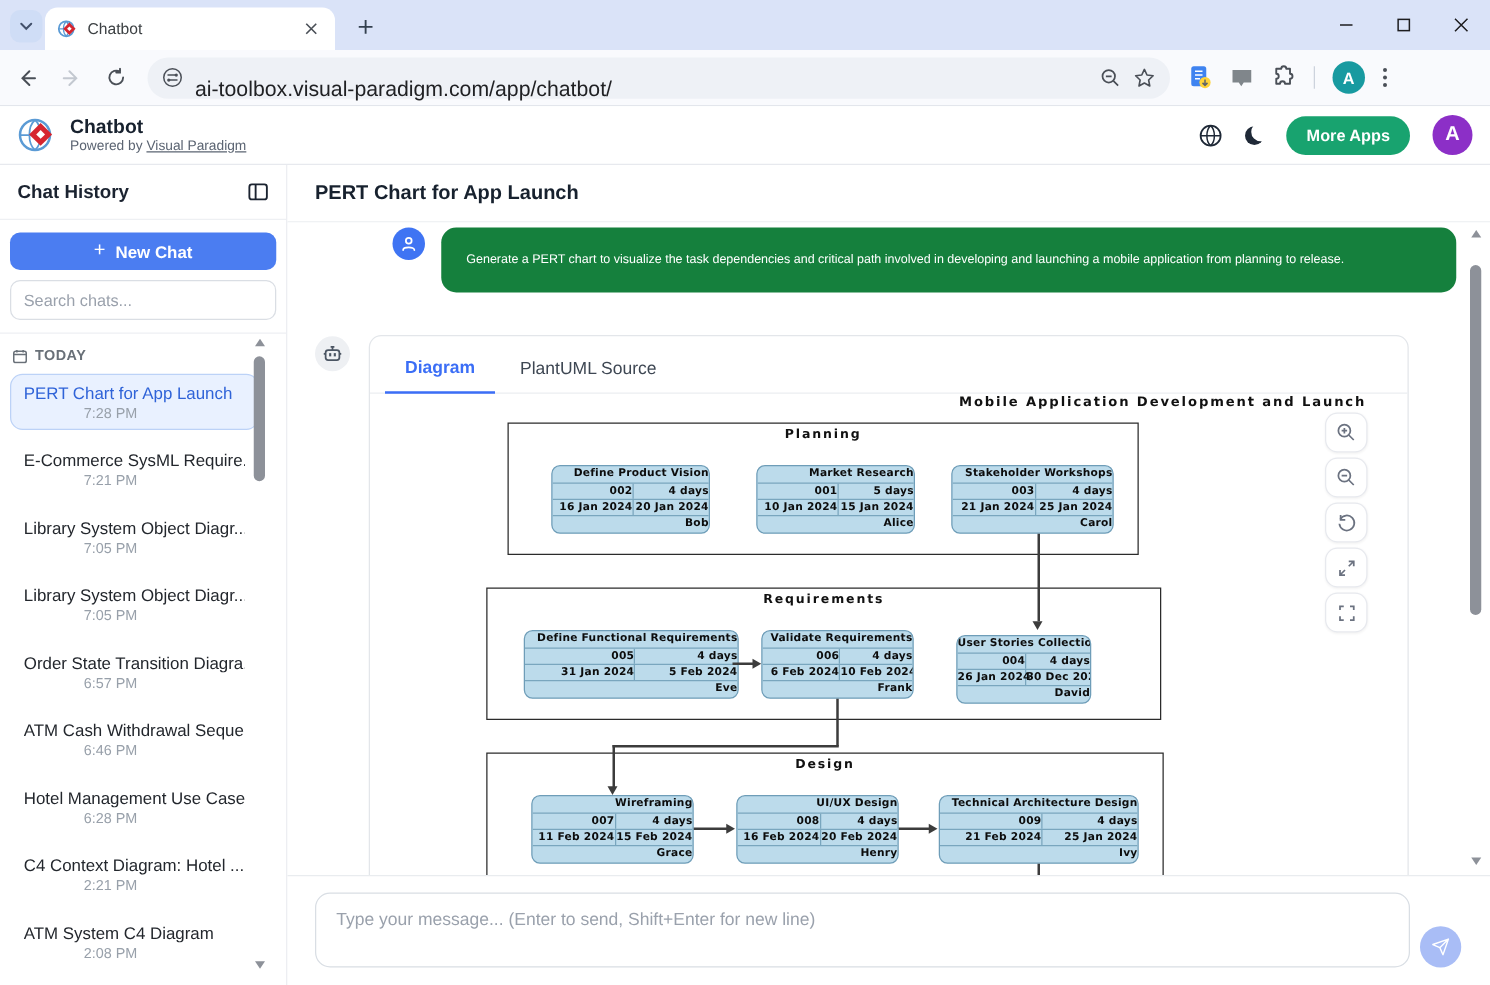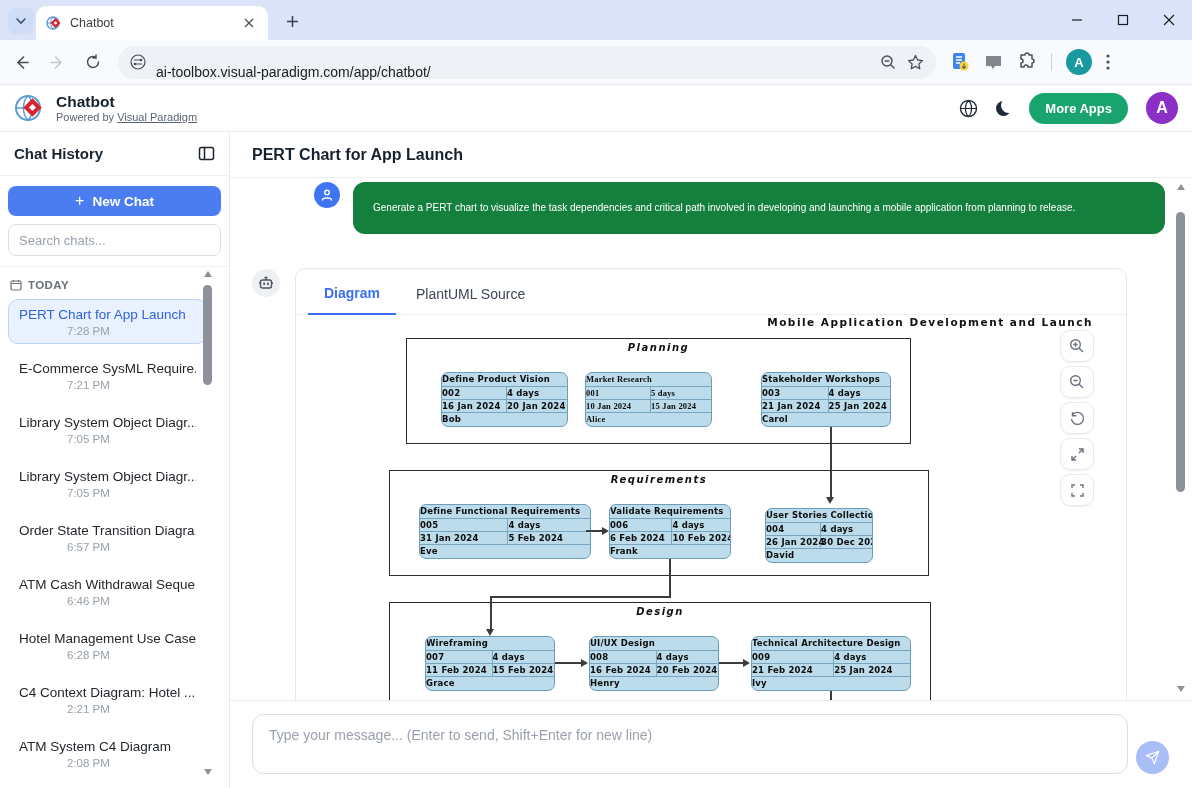--- a/index.html
+++ b/index.html
@@ -13,21 +13,21 @@
   .tab { position:absolute; left:36px; top:6px; width:232px; height:34px; background:#fff; border-radius:10px 10px 0 0; display:flex; align-items:center; padding:0 10px; gap:8px; }
   .tab-title { font-size:12.5px; color:#3c4043; flex:1; }
   .tab-close { width:18px; height:18px; border-radius:50%; display:flex; align-items:center; justify-content:center; }
   .newtab-btn { position:absolute; left:280px; top:9px; width:24px; height:24px; border-radius:50%; display:flex; align-items:center; justify-content:center; }
   .win-controls { position:absolute; right:0; top:0; height:40px; display:flex; }
   .win-btn { width:46px; height:40px; display:flex; align-items:center; justify-content:center; }
 
   .toolbar { position:absolute; left:0; top:40px; width:1192px; height:45px; background:#f9fafd; border-bottom:1px solid #e3e6ec; display:flex; align-items:center; }
   .nav-ico { width:30px; height:30px; border-radius:50%; display:flex; align-items:center; justify-content:center; margin-left:6px; }
   .omnibox { margin-left:10px; width:818px; height:33px; background:#eef1f6; border-radius:17px; display:flex; align-items:center; padding:0 12px; gap:10px; }
-  .omni-url { flex:1; font-size:14px; color:#202124;margin-top:20px; }
+  .omni-url { flex:1; font-size:17px; color:#202124;margin-top:20px; }
   .ext-area { display:flex; align-items:center; gap:14px; margin-left:14px; }
   .vsep { width:1px; height:18px; background:#cdd3dd; }
   .chrome-avatar { width:26px; height:26px; border-radius:50%; background:#189aa0; color:#fff; font-size:13px; font-weight:bold; display:flex; align-items:center; justify-content:center; }
 
   
   .appheader { position:absolute; left:0; top:85px; width:1192px; height:47px; background:#fff; border-bottom:1px solid #e7e9ee; display:flex; align-items:center; padding:0 14px; }
   .app-title { font-size:15.5px; font-weight:bold; color:#17212e; line-height:1.15; }
   .powered { font-size:11px; color:#5b6472; }
   .powered a { color:#5b6472; }
   .hdr-right { margin-left:auto; display:flex; align-items:center; gap:18px; }
@@ -70,23 +70,23 @@
   .bot-avatar { position:absolute; left:22px; top:91px; width:28px; height:28px; border-radius:50%; background:#eef0f3; display:flex; align-items:center; justify-content:center; }
   .card { position:absolute; left:65px; top:90px; width:832px; height:620px; background:#fff; border:1px solid #e3e6ea; border-radius:10px; }
   .tabbar { height:46px; border-bottom:1px solid #eceef1; display:flex; align-items:flex-end; padding-left:12px; gap:4px; }
   .dtab { font-size:14px; padding:0 16px 12px 16px; color:#3e4753; }
   .dtab.active { color:#3b6ef6; font-weight:bold; border-bottom:2px solid #3b6ef6; margin-bottom:-1px; }
 
   
   .canvas { position:absolute; left:13px; top:47px; width:805px; height:385px; overflow:hidden; font-family:"DejaVu Sans",sans-serif; }
   .d-title { position:absolute; left:60px; top:0; width:724px; text-align:right; font-size:10.5px; font-weight:bold; letter-spacing:1.5px; color:#111; }
   .frame { position:absolute; border:1.5px solid #2b2b2b; background:transparent; }
-  .frame-label { position:absolute; top:3px; left:0; width:100%; text-align:center; font-size:10px; font-weight:bold; letter-spacing:1.5px; color:#111;font-style:italic; }
+  .frame-label { position:absolute; top:3px; left:0; width:100%; text-align:center; font-size:10px; font-weight:bold; letter-spacing:1.5px; color:#111; }
   .task { position:absolute; height:55px; background:#bcdbeb; border:1px solid #6e9db8; border-radius:7px; font-size:8.5px; font-weight:bold; color:#0c0c0c; overflow:hidden; letter-spacing:.2px; }
-  .trow { height:13px; line-height:12px; text-align:left; border-top:1px solid #79a6be; white-space:nowrap; }
+  .trow { height:13px; line-height:12px; text-align:right; border-top:1px solid #79a6be; white-space:nowrap; }
   .trow:first-child { border-top:none; }
   .trow.split { display:flex; }
   .trow.split .c1 { width:52%; border-right:1px solid #79a6be; }
   .trow.split .c2 { width:48%; }
   .cline { position:absolute; background:#3c3c3c; }
   .ah-down { position:absolute; width:0; height:0; border-left:4.5px solid transparent; border-right:4.5px solid transparent; border-top:7px solid #3c3c3c; }
   .ah-right { position:absolute; width:0; height:0; border-top:4.5px solid transparent; border-bottom:4.5px solid transparent; border-left:7px solid #3c3c3c; }
 
   .dg-tools { position:absolute; left:830px; top:152px; display:flex; flex-direction:column; gap:4px; }
   .dg-btn { width:34px; height:32px; background:#fff; border:1px solid #e7e9ee; border-radius:10px; box-shadow:0 1px 2px rgba(0,0,0,.05); display:flex; align-items:center; justify-content:center; }
@@ -345,21 +345,21 @@
             <div class="trow split">
               <span class="c1">002</span>
               <span class="c2">4 days</span>
             </div>
             <div class="trow split">
               <span class="c1">16 Jan 2024</span>
               <span class="c2">20 Jan 2024</span>
             </div>
             <div class="trow">Bob</div>
           </div>
-          <div class="task" style="left: 276px; top: 56px; width: 127px; font-family: Liberation Serif, serif;">
+          <div class="task" style="left: 296px; top: 56px; width: 127px;">
             <div class="trow">Market Research</div>
             <div class="trow split">
               <span class="c1">001</span>
               <span class="c2">5 days</span>
             </div>
             <div class="trow split">
               <span class="c1">10 Jan 2024</span>
               <span class="c2">15 Jan 2024</span>
             </div>
             <div class="trow">Alice</div>

